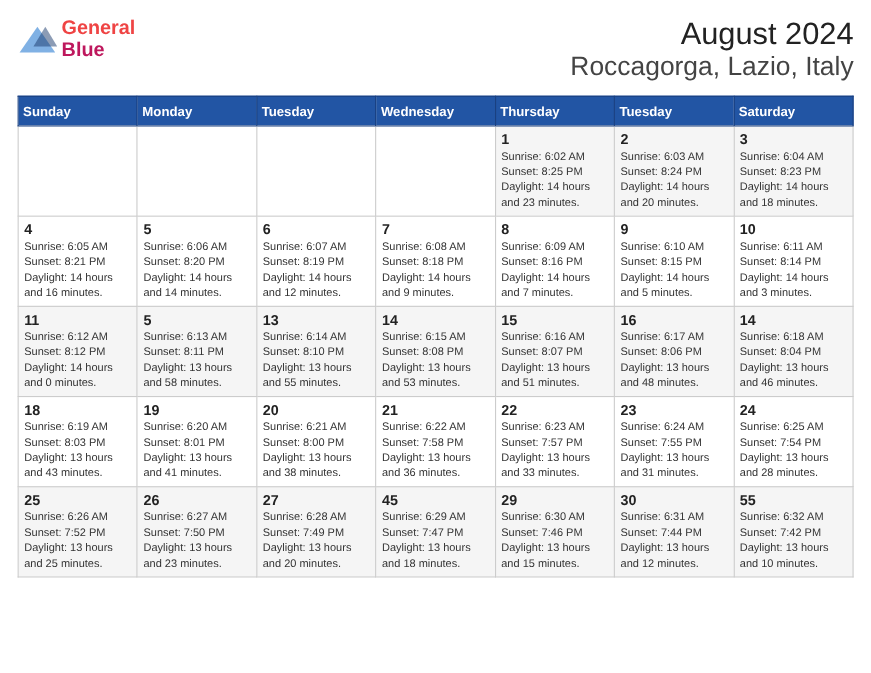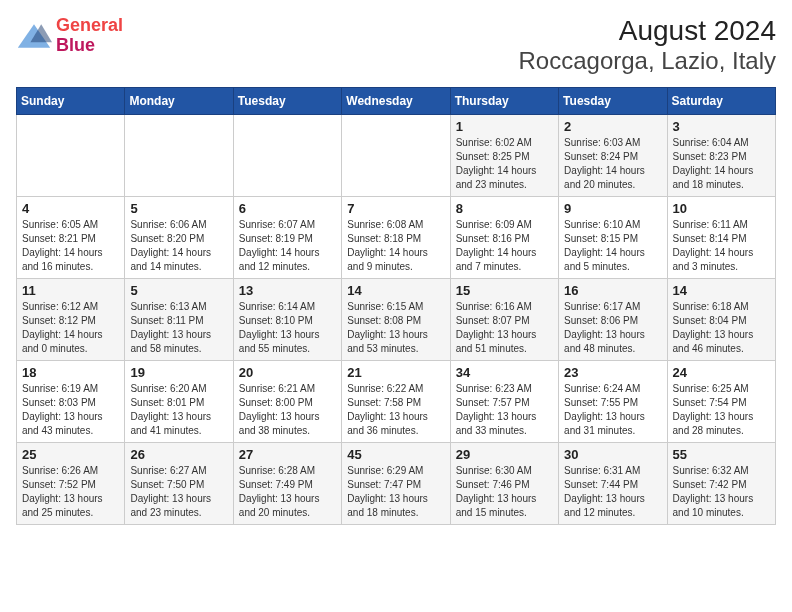--- a/index.html
+++ b/index.html
@@ -215,21 +215,21 @@
         </td>
         <td>
           <span class="day-number">20</span>
           <div class="day-detail">Sunrise: 6:21 AM<br>Sunset: 8:00 PM<br>Daylight: 13 hours<br>and 38 minutes.</div>
         </td>
         <td>
           <span class="day-number">21</span>
           <div class="day-detail">Sunrise: 6:22 AM<br>Sunset: 7:58 PM<br>Daylight: 13 hours<br>and 36 minutes.</div>
         </td>
         <td>
-          <span class="day-number">34</span>
+          <span class="day-number">22</span>
           <div class="day-detail">Sunrise: 6:23 AM<br>Sunset: 7:57 PM<br>Daylight: 13 hours<br>and 33 minutes.</div>
         </td>
         <td>
           <span class="day-number">23</span>
           <div class="day-detail">Sunrise: 6:24 AM<br>Sunset: 7:55 PM<br>Daylight: 13 hours<br>and 31 minutes.</div>
         </td>
         <td>
           <span class="day-number">24</span>
           <div class="day-detail">Sunrise: 6:25 AM<br>Sunset: 7:54 PM<br>Daylight: 13 hours<br>and 28 minutes.</div>
         </td>

